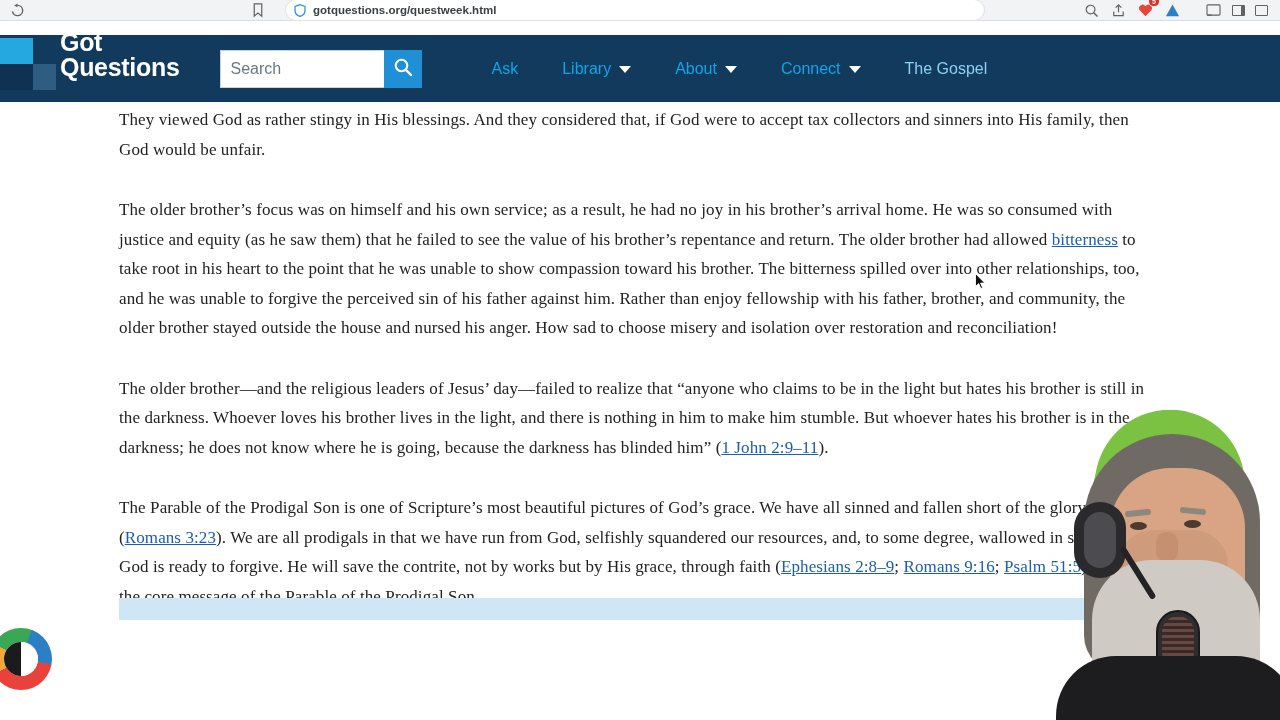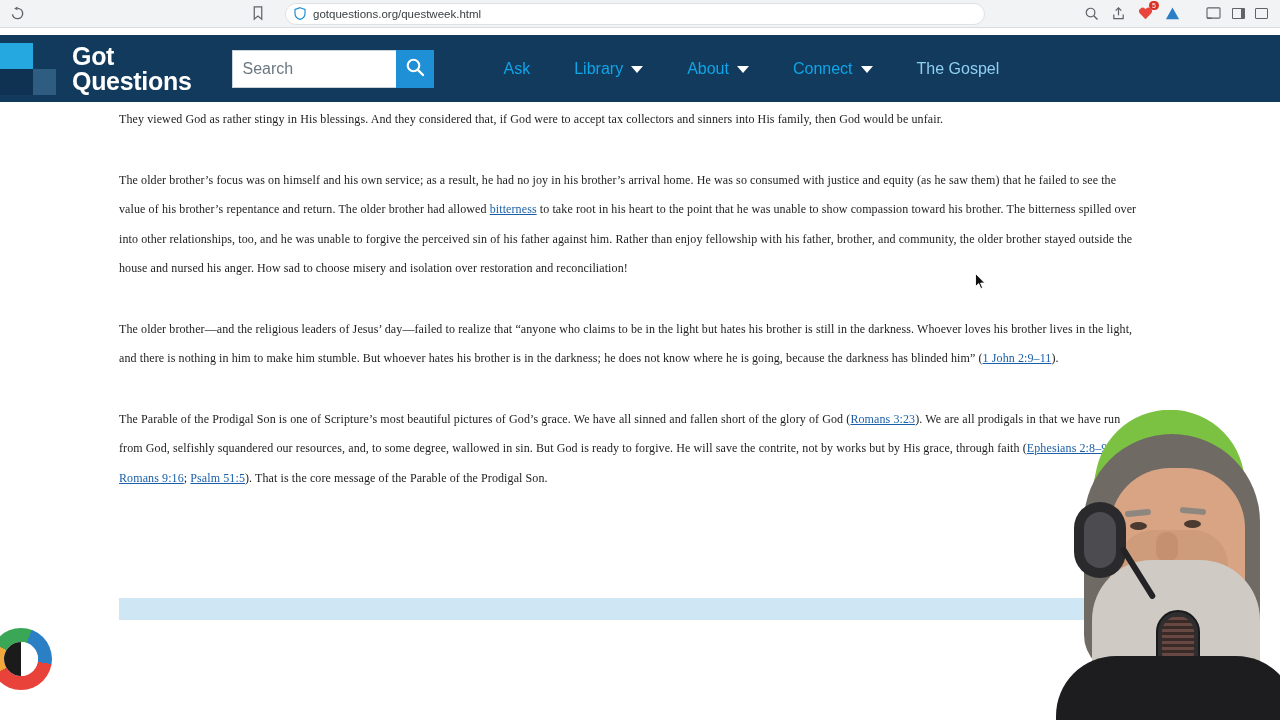--- a/index.html
+++ b/index.html
@@ -13,26 +13,27 @@
   #screen {
     position: relative;
     width: 1280px; height: 720px;
     overflow: hidden;
     background: #fff;
   }
 
   
   .browser-bar {
     position: absolute; top: 0; left: 0;
-    width: 1280px; height: 28px;
+    width: 1280px; height: 21px;
     background: #f1f3f4;
     border-bottom: 1px solid #dadce0;
     display: flex;
     align-items: center;
     padding: 0 8px;
+    font-weight: bold;
   }
   .nav-icons { display: flex; align-items: center; gap: 10px; margin-right: 8px; }
   .chrome-icon {
     width: 18px; height: 18px;
     display: flex; align-items: center; justify-content: center;
     color: #5f6368;
     font-size: 13px;
     line-height: 1;
   }
   .urlbar {
@@ -89,24 +90,23 @@
   .site-header {
     position: absolute;
     top: 35px; left: 0;
     width: 1280px; height: 67px;
     background: #123a5c;
     display: flex;
     align-items: center;
   }
   .logo-block {
     display: flex;
-    align-items: center;
+    align-items: flex-start;
     height: 77px;
     padding-left: 0px;
-    gap: 12px;
   }
   .logo-swatches {
     width: 56px; height: 67px;
     position: relative;
     flex: 0 0 56px;
   }
   .sw { position: absolute; }
   .sw1 { left: 0; top: 8px; width: 33px; height: 26px; background: #25a8e0; }
   .sw2 { left: 0; top: 34px; width: 33px; height: 26px; background: #0f3152; }
   .sw3 { left: 33px; top: 34px; width: 23px; height: 26px; background: #2f5d82; }
@@ -175,21 +175,21 @@
     position: absolute;
     top: 102px; left: 0;
     width: 1280px;
     height: 618px;
     background: #ffffff;
     padding: 0 119px;
     overflow: hidden;
   }
   .article p {
     margin: 0 16px 31px 0;
-    font-size: 12px;
+    font-size: 17px;
     line-height: 29.5px;
     color: #222222;
     font-family: "Liberation Serif", serif;
     letter-spacing: 0.1px;
   }
   .article p.first { margin-top: 3px; }
   .article a {
     color: #1b5fa8;
     text-decoration: underline;
   }

